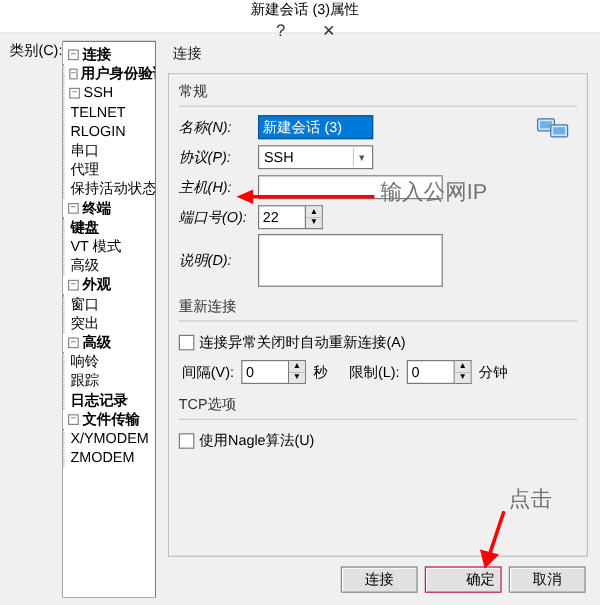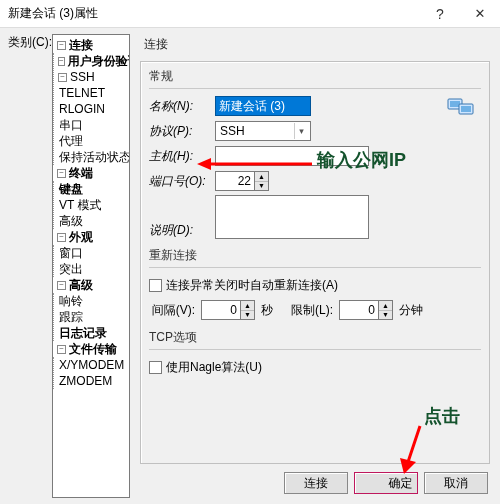--- a/index.html
+++ b/index.html
@@ -14,20 +14,21 @@
     overflow: hidden;
   }
   .titlebar {
     display: flex;
     align-items: center;
     justify-content: space-between;
     height: 28px;
     background: #fff;
     border-bottom: 1px solid #ddd;
     padding-left: 8px;
+    flex-direction: column;
   }
   .title-text { font-size: 12px; }
   .win-controls { display: flex; height: 100%; }
   .win-btn {
     width: 40px; height: 100%;
     display: flex; align-items: center; justify-content: center;
     font-size: 14px; color: #333;
   }
   .win-btn.close { font-size: 13px; }
   .content {
@@ -139,21 +140,21 @@
     font-size:9px;color:#555;
   }
   .host-input { width: 154px; }
   .desc-box { width: 154px; height: 44px; resize: none; }
   .spinner {
     display:flex;align-items:center;
   }
   .spinner input {
     width: 40px; height:20px;
     border:1px solid #7a7a7a; padding:1px 3px;font:inherit;
-    text-align:right;
+    text-align:left;
   }
   .spin-btns {
     display:flex;flex-direction:column;
     border:1px solid #7a7a7a;border-left:none;height:20px;width:14px;
   }
   .spin-btns div{
     flex:1;display:flex;align-items:center;justify-content:center;
     font-size:7px;background:#e6e6e6;
     border-bottom:1px solid #bbb;
   }
@@ -171,21 +172,21 @@
     padding: 8px 2px 4px 0;
   }
   .btn {
     min-width: 64px; height:22px;
     border:1px solid #888; background:#e1e1e1;
     display:flex;align-items:center;justify-content:center;
     box-shadow: inset 1px 1px 0 #fff;
   }
   .btn.primary { border:1px solid #be185d;padding-left:29px; }
   .annot-red {
-    position:absolute; color:#14532d; font-weight:bold;
+    position:absolute; color:#737373; font-weight:normal;
     font-size:18px; pointer-events:none;
     font-family: "SimSun","Microsoft YaHei",sans-serif;
   }
   .arrow-red {
     position:absolute; pointer-events:none;
   }
 </style>
 </head>
 <body>
 
@@ -365,21 +366,21 @@
         <div class="row">
           <span class="row-label">端口号(O):</span>
           <div class="spinner">
             <input value="22" style="">
             <div class="spin-btns">
                 <div>▲</div>
                 <div>▼</div>
               </div>
           </div>
         </div>
-        <div class="row" style="align-items:flex-end;">
+        <div class="row" style="align-items:center;">
           <span class="row-label">说明(D):</span>
           <textarea class="text-input desc-box" style=""></textarea>
         </div>
       </div>
 
       <div class="group">
         <div class="group-title">重新连接</div>
         <hr class="group-line">
         <div class="row checkbox-row">
           <span class="checkbox-box"></span>

